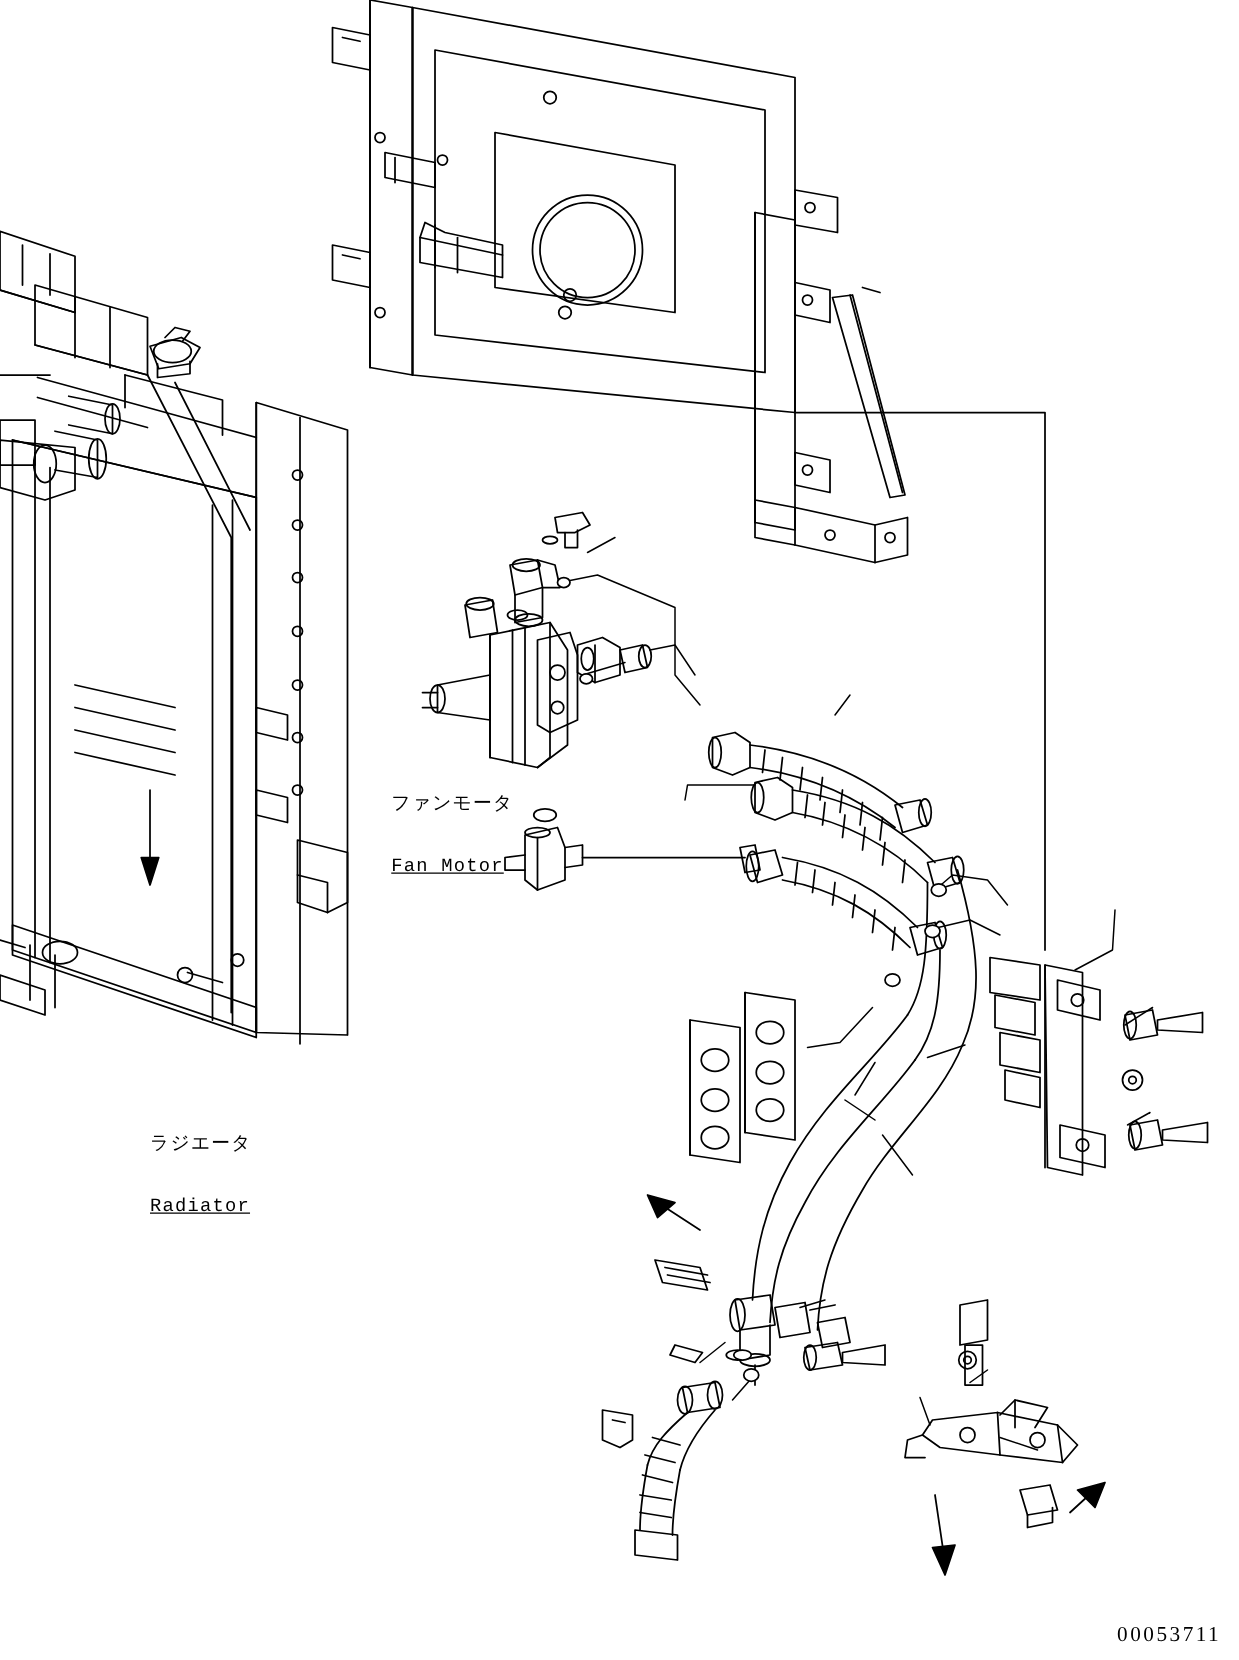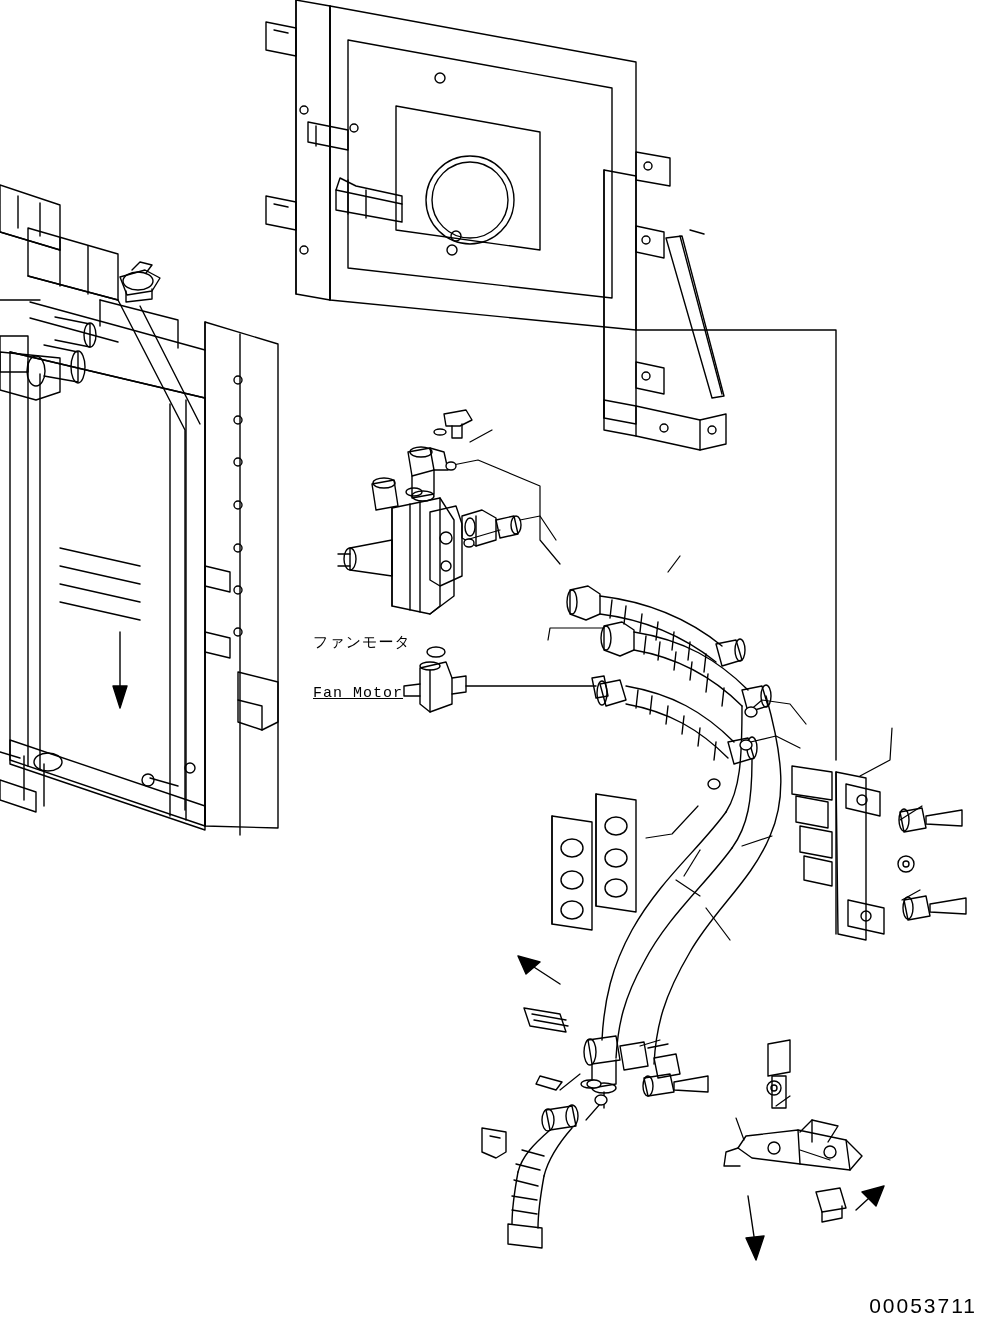--- a/index.html
+++ b/index.html
@@ -46,22 +46,22 @@
     display: block;
     font-family: "Liberation Mono", monospace;
     font-size: 15px;
     letter-spacing: 1px;
     text-decoration: underline;
   }
   #drawing-number {
     position: absolute;
     right: 14px;
     bottom: 10px;
-    font-family: Liberation Sans, sans-serif;
-    font-size: 21px;
+    font-family: Liberation Serif, serif;
+    font-size: 17px;
     letter-spacing: 2px;
   }
   #label-fan-motor {
     left: 313px;
     top: 600px;
     text-align: left;
   }
   #label-radiator {
     left: 120px;
     top: 872px;
@@ -403,16 +403,20 @@
       </g>
 
     </g>
   </svg>
 
   <div class="lbl" id="label-fan-motor">
     <span class="jp">ファンモータ</span>
     <span class="en">Fan Motor</span>
   </div>
 
+  <div class="lbl" id="label-radiator">
+    <span class="jp">ラジエータ</span>
+    <span class="en">Radiator</span>
+  </div>
 
   <div id="drawing-number">00053711</div>
 
 </div>
 
 </body></html>

